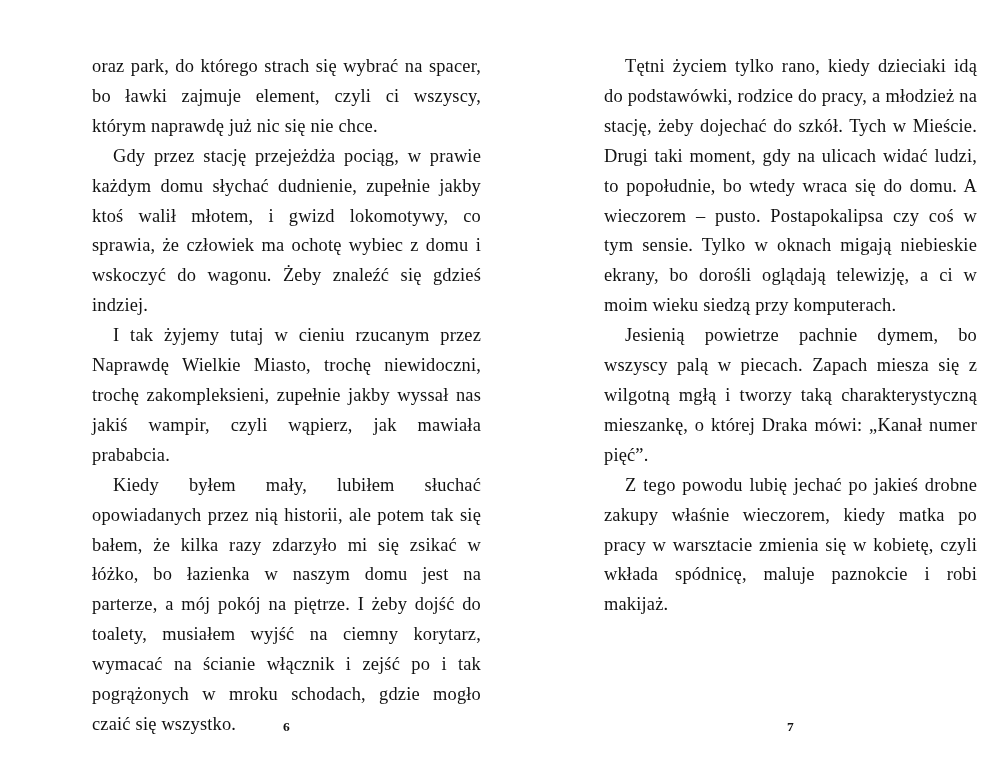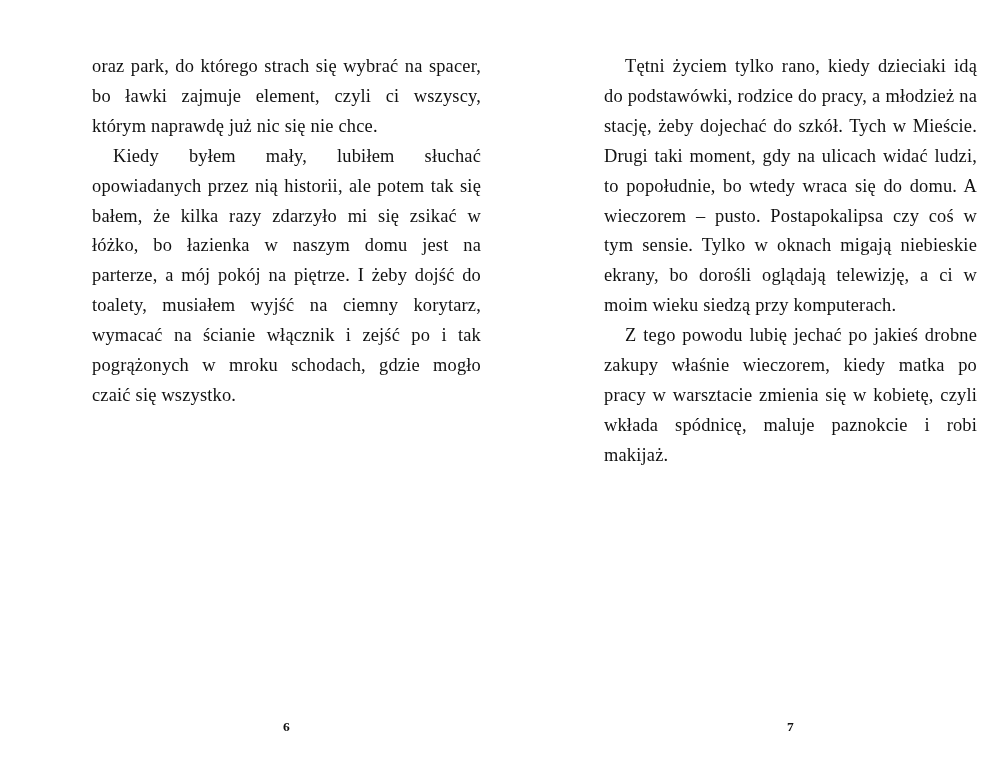--- a/index.html
+++ b/index.html
@@ -70,28 +70,31 @@
   .page-right .folio { left: 73px; right: 50px; }
 </style>
 </head>
 <body>
 
 <div class="spread">
 
   <div class="page page-left">
     <div class="textblock">
       <p class="para nofirst">oraz park, do którego strach się wybrać na spacer, bo ławki zajmuje element, czyli ci wszyscy, którym naprawdę już nic się nie chce.</p>
+      <p class="para">Gdy przez stację przejeżdża pociąg, w prawie każdym domu słychać dudnienie, zupełnie jakby ktoś walił młotem, i gwizd lokomotywy, co sprawia, że człowiek ma ochotę wybiec z domu i wskoczyć do wagonu. Żeby znaleźć się gdzieś indziej.</p>
+      <p class="para">I tak żyjemy tutaj w cieniu rzucanym przez Naprawdę Wielkie Miasto, trochę niewidoczni, trochę zakompleksieni, zupełnie jakby wyssał nas jakiś wampir, czyli wąpierz, jak mawiała prababcia.</p>
       <p class="para">Kiedy byłem mały, lubiłem słuchać opowiadanych przez nią historii, ale potem tak się bałem, że kilka razy zdarzyło mi się zsikać w łóżko, bo łazienka w naszym domu jest na parterze, a mój pokój na piętrze. I żeby dojść do toalety, musiałem wyjść na ciemny korytarz, wymacać na ścianie włącznik i zejść po i tak pogrążonych w mroku schodach, gdzie mogło czaić się wszystko.</p>
 
     </div>
     <div class="folio">6</div>
   </div>
 
   <div class="page page-right">
     <div class="textblock">
       <p class="para">Tętni życiem tylko rano, kiedy dzieciaki idą do podstawówki, rodzice do pracy, a młodzież na stację, żeby dojechać do szkół. Tych w Mieście. Drugi taki moment, gdy na ulicach widać ludzi, to popołudnie, bo wtedy wraca się do domu. A wieczorem – pusto. Postapokalipsa czy coś w tym sensie. Tylko w oknach migają niebieskie ekrany, bo dorośli oglądają telewizję, a ci w moim wieku siedzą przy komputerach.</p>
+      <p class="para">Jesienią powietrze pachnie dymem, bo wszyscy palą w piecach. Zapach miesza się z wilgotną mgłą i tworzy taką charakterystyczną mieszankę, o której Draka mówi: „Kanał numer pięć”.</p>
       <p class="para">Z tego powodu lubię jechać po jakieś drobne zakupy właśnie wieczorem, kiedy matka po pracy w warsztacie zmienia się w kobietę, czyli wkłada spódnicę, maluje paznokcie i robi makijaż.</p>
 
     </div>
     <div class="folio">7</div>
   </div>
 
 </div>
 
 </body></html>

